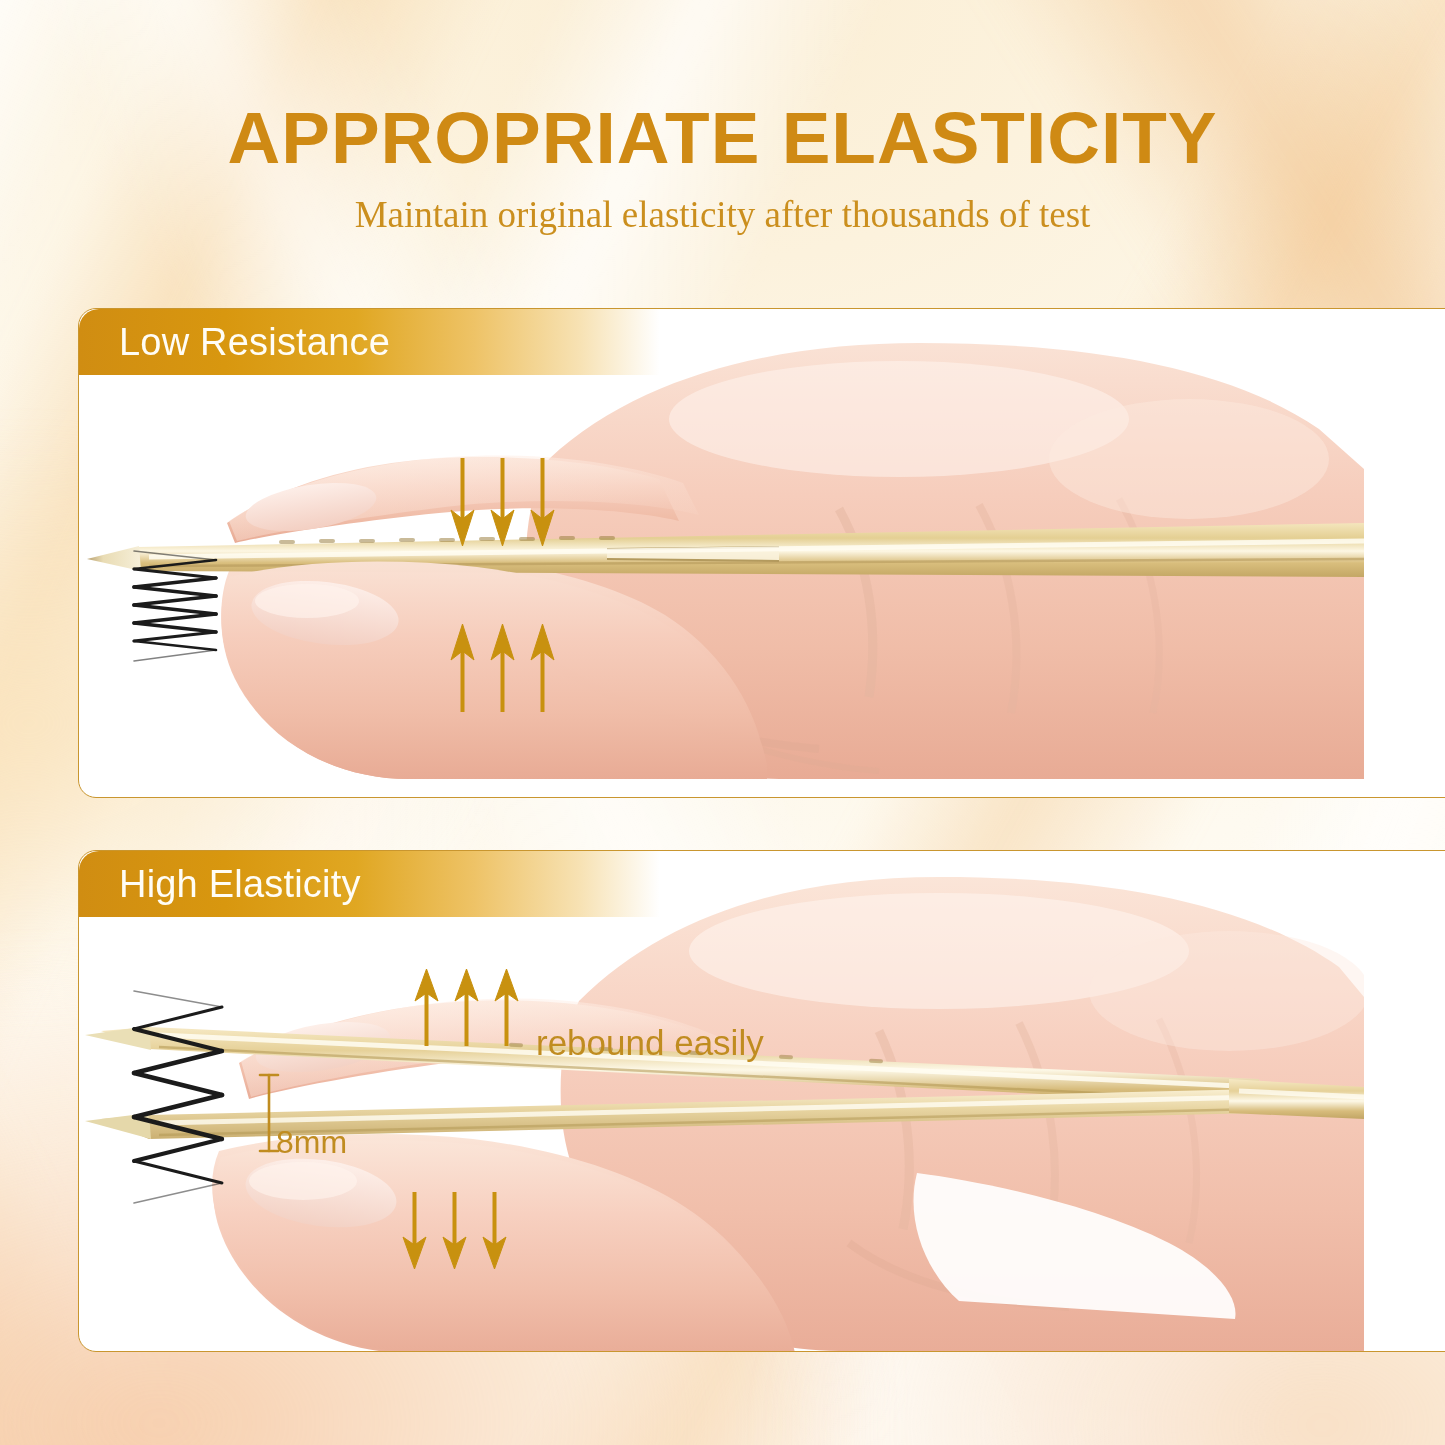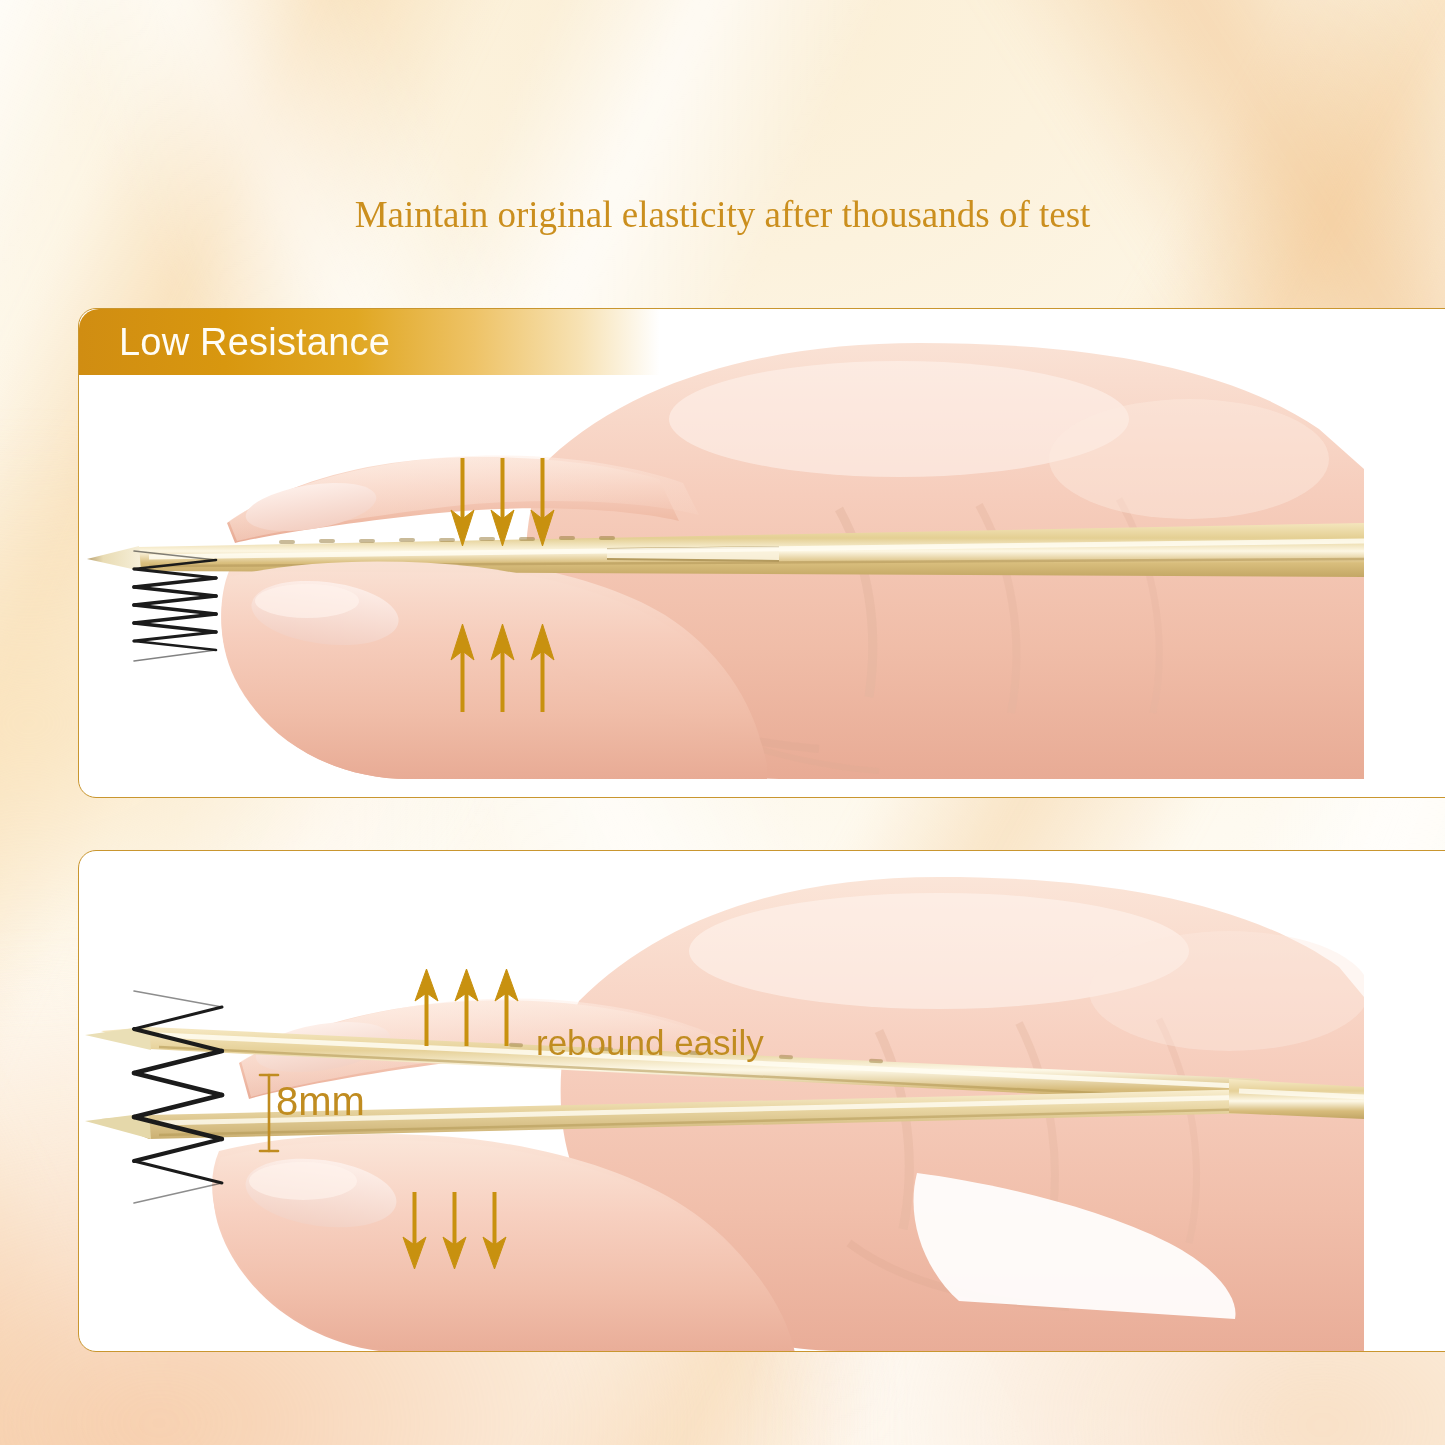--- a/index.html
+++ b/index.html
@@ -130,21 +130,21 @@
   #arrows-down-2 { left:400px; top:1192px; width:110px; height:80px;  gap:26px; }
 
   
   .annot {
     position:absolute; z-index:4;
     color:#c08c20;
     font-family:"Liberation Sans", sans-serif;
     margin-top:38px;
   }
   #rebound-label { left:536px; top:985px; font-size:35px; }
-  #mm-label      { left:276px; top:1041px; font-size:40px; }
+  #mm-label      { left:276px; top:1086px; font-size:32px; }
 
   
   #dim-line { position:absolute; left:258px; top:1072px; width:22px; height:82px; z-index:4; }
 
   
   .photo { position:absolute; z-index:2; }
 </style>
 </head>
 <body>
 
@@ -152,20 +152,21 @@
   <div class="base"></div>
   <div class="streaks"></div>
   <div class="streaks2"></div>
   <div class="glow-ml"></div>
   <div class="glow-bl"></div>
   <div class="glow-br"></div>
 </div>
 
 <div class="page">
 
+  <div class="title">APPROPRIATE ELASTICITY</div>
   <div class="subtitle">Maintain original elasticity after thousands of test</div>
 
   <div class="card" id="card-low">
     <div class="card-body">
 
       <svg class="photo" style="left:0;top:0;width:1285px;height:490px;" viewBox="0 0 1285 490" preserveAspectRatio="none">
         <defs>
           <linearGradient id="skin1" x1="0" y1="0" x2="0" y2="1">
             <stop offset="0%" stop-color="#fae2d5"></stop>
             <stop offset="35%" stop-color="#f6cdbc"></stop>
@@ -437,20 +438,23 @@
                  C 208 290, 304 284, 398 294
                  C 482 304, 558 328, 610 362
                  C 668 400, 706 454, 716 502
                  L 330 502
                  C 250 502, 182 460, 150 400
                  C 132 366, 130 334, 142 306 Z" fill="url(#skin2)" opacity=".98"></path>
         <ellipse cx="242" cy="342" rx="76" ry="33" fill="url(#nail2)" transform="rotate(8 242 342)"></ellipse>
         <ellipse cx="224" cy="330" rx="54" ry="19" fill="#fff3ed" opacity=".62"></ellipse>
       </svg>
 
+      <div class="card-header">
+        <span class="label">High Elasticity</span>
+      </div>
     </div>
   </div>
 
   <svg class="spring" id="spring-high" viewBox="0 0 130 225">
     <g fill="none" stroke="#1b1b1b" stroke-linecap="round">
       <path d="M 22 6 L 110 22" stroke-width="1.6" opacity=".5"></path>
       <path d="M 110 22 L 22 44" stroke-width="3"></path>
       <path d="M 22 44 L 110 66" stroke-width="4"></path>
       <path d="M 110 66 L 22 88" stroke-width="4.4"></path>
       <path d="M 22 88 L 110 110" stroke-width="4.6"></path>

